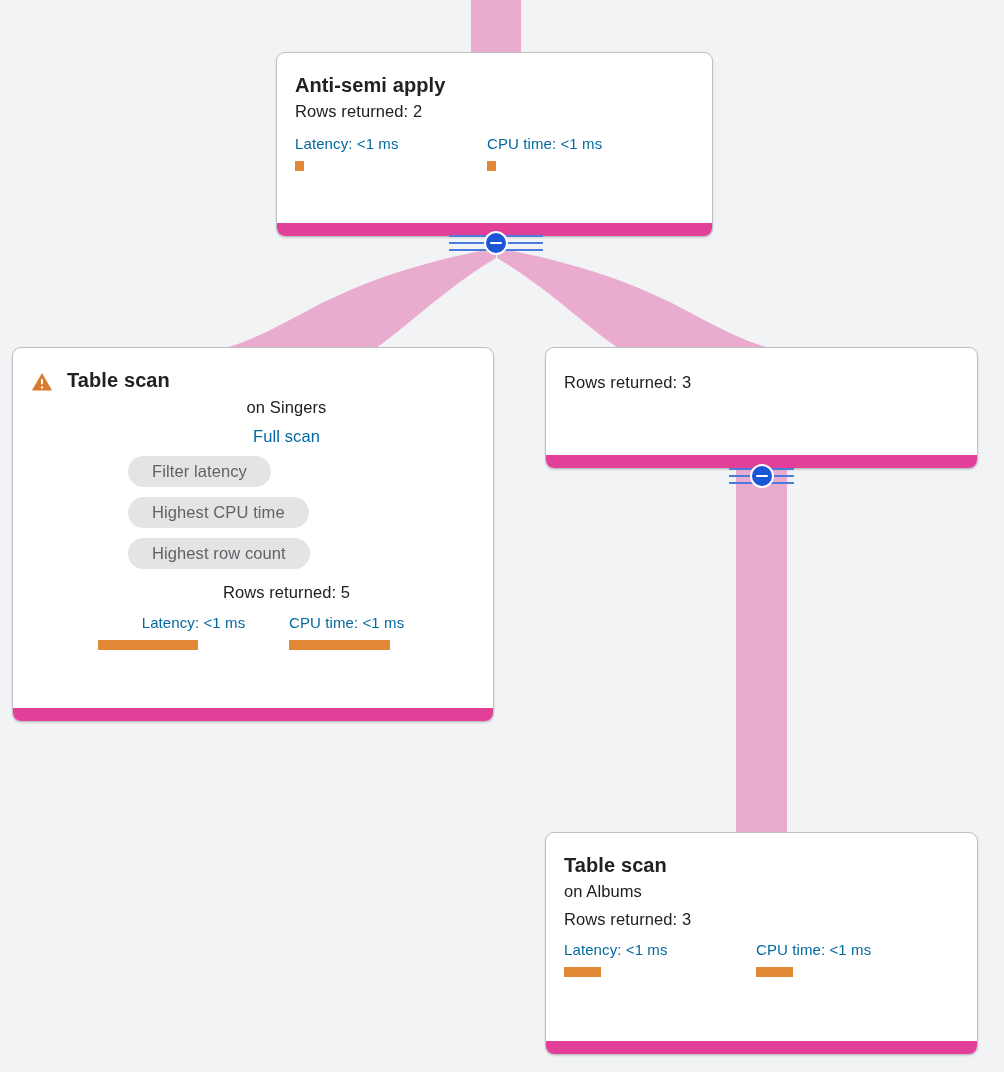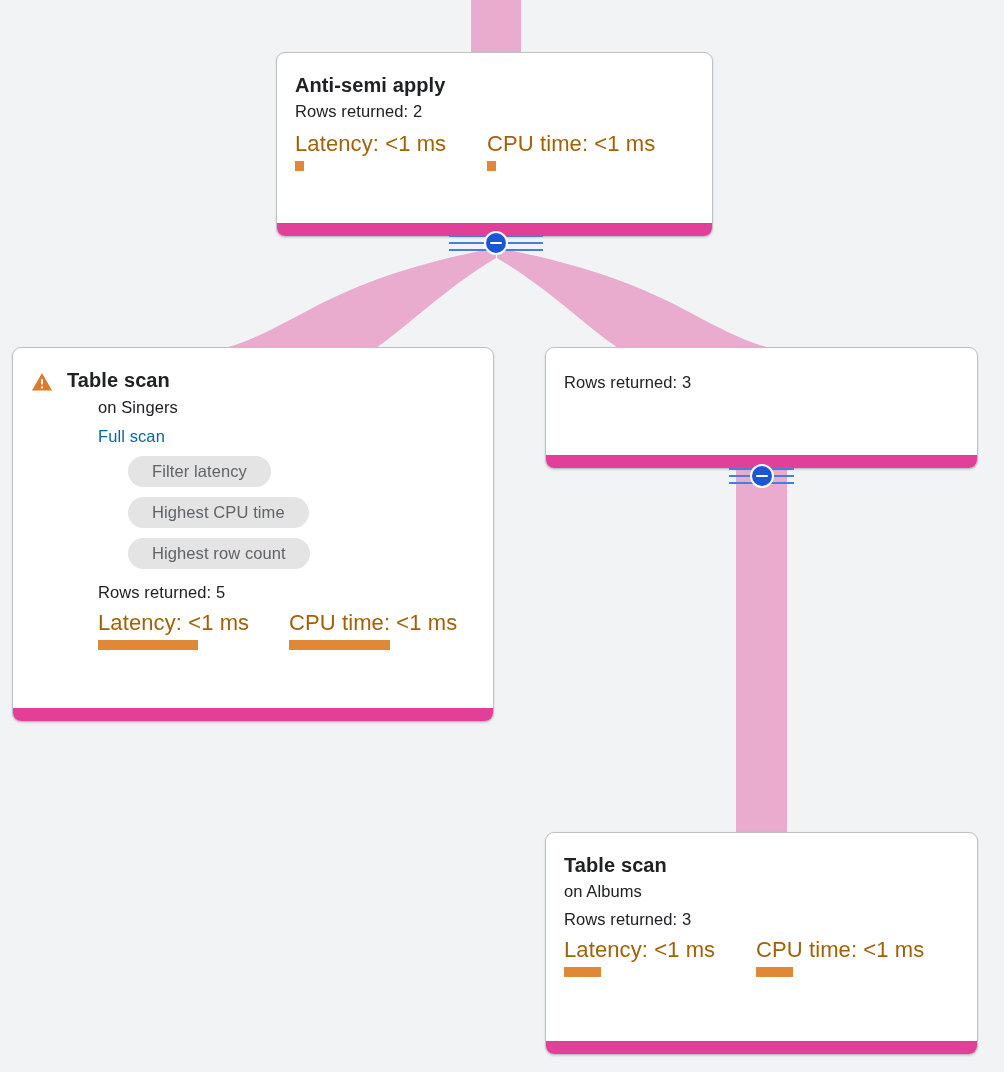--- a/index.html
+++ b/index.html
@@ -102,22 +102,22 @@
     margin-left: 30px;
   }
   .metrics {
     display: flex;
     margin-top: 8px;
   }
   .metric {
     flex: 0 0 auto;
   }
   .metric-label {
-    font-size: 22px;
-    color: #a16207;
+    font-size: 15px;
+    color: #0369a1;
     line-height: 20px;
     letter-spacing: .1px;
     white-space: nowrap;
   }
   .metric-bar {
     background: #e08836;
     margin-top: 7px;
     height: 10px;
   }
 
@@ -227,21 +227,21 @@
   <div class="node" id="node-table-scan-singers" style="left:12px; top:347px; width:482px; height:375px;">
     <div class="node-body">
       <div class="node-title-row">
         <svg class="warn-icon" viewBox="0 0 24 24">
           <path d="M12 2.2 L23 21.4 L1 21.4 Z" fill="#d97c2b"></path>
           <rect x="10.9" y="8.6" width="2.2" height="6.2" rx="1.05" fill="#ffffff"></rect>
           <circle cx="12" cy="18" r="1.25" fill="#ffffff"></circle>
         </svg>
         <div class="node-title">Table scan</div>
       </div>
-      <div style="padding-left:67px;">
+      <div style="padding-left:67px;text-align:center;">
         <div class="node-sub">on Singers</div>
         <div class="node-sub muted">Full scan</div>
         <div class="chips">
           <div class="chip chip-indent">Filter latency</div>
           <div class="chip chip-indent">Highest CPU time</div>
           <div class="chip chip-indent">Highest row count</div>
         </div>
         <div class="node-sub" style="line-height:26px;">Rows returned: 5</div>
         <div class="metrics">
           <div class="metric" style="width:191px;">

